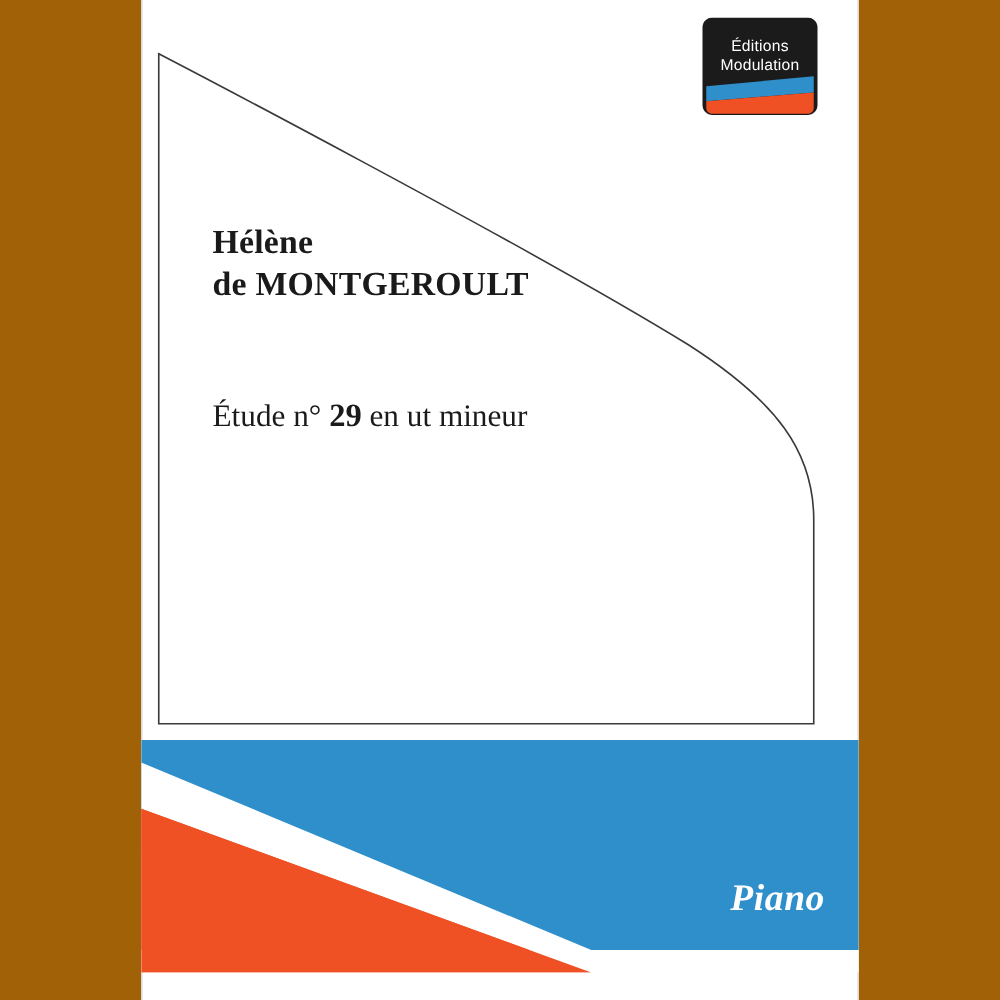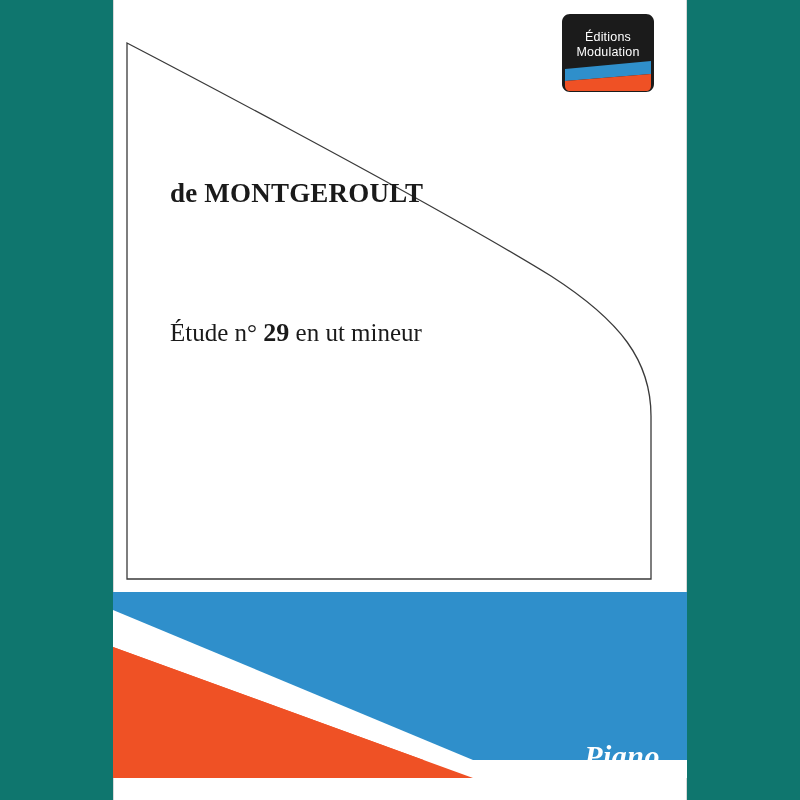--- a/index.html
+++ b/index.html
@@ -12,21 +12,21 @@
     height: 800px;
     font-family: "Liberation Sans", sans-serif;
     overflow: hidden;
   }
 
   
   #cover {
     position: relative;
     width: 800px;
     height: 800px;
-    background: #0f766e;
+    background: #a16207;
   }
 
   .sheet {
     position: absolute;
     left: 113px;
     top: 0px;
     width: 574px;
     height: 800px;
     background: #ffffff;
     box-shadow: 0 0 0 0 rgba(0,0,0,0);
@@ -137,21 +137,20 @@
     left: 490px;
     top: 702px;
     width: 170px;
     text-align: right;
     color: #ffffff;
     font-family: "Liberation Serif", serif;
     font-style: italic;
     font-weight: bold;
     font-size: 30px;
     letter-spacing: 0.5px;
-    margin-top: 37px;
   }
 </style>
 </head>
 <body>
 
 <div id="cover">
 
   <div class="sheet"></div>
   <div class="sheet-edge-left"></div>
   <div class="sheet-edge-right"></div>
@@ -168,20 +167,21 @@
       <path d="M7 55 L93 47 L93 60 L7 67 Z" fill="#2f8fcb"></path>
       <path d="M7 67 L93 60 L93 72 C93 75 91 77 88 77 L12 77 C9 77 7 75 7 72 Z" fill="#ef5125"></path>
     </svg>
     <div class="logo-text">
       <div class="logo-line1">Éditions</div>
       <div class="logo-line2">Modulation</div>
     </div>
   </div>
 
   <div class="composer">
+    <div class="composer-first">Hélène</div>
     <div class="composer-last">de MONTGEROULT</div>
   </div>
 
   <div class="work-title">
     <span>Étude n°</span>
     <span class="num">29</span>
     <span>en ut mineur</span>
   </div>
 
   <div class="band">

